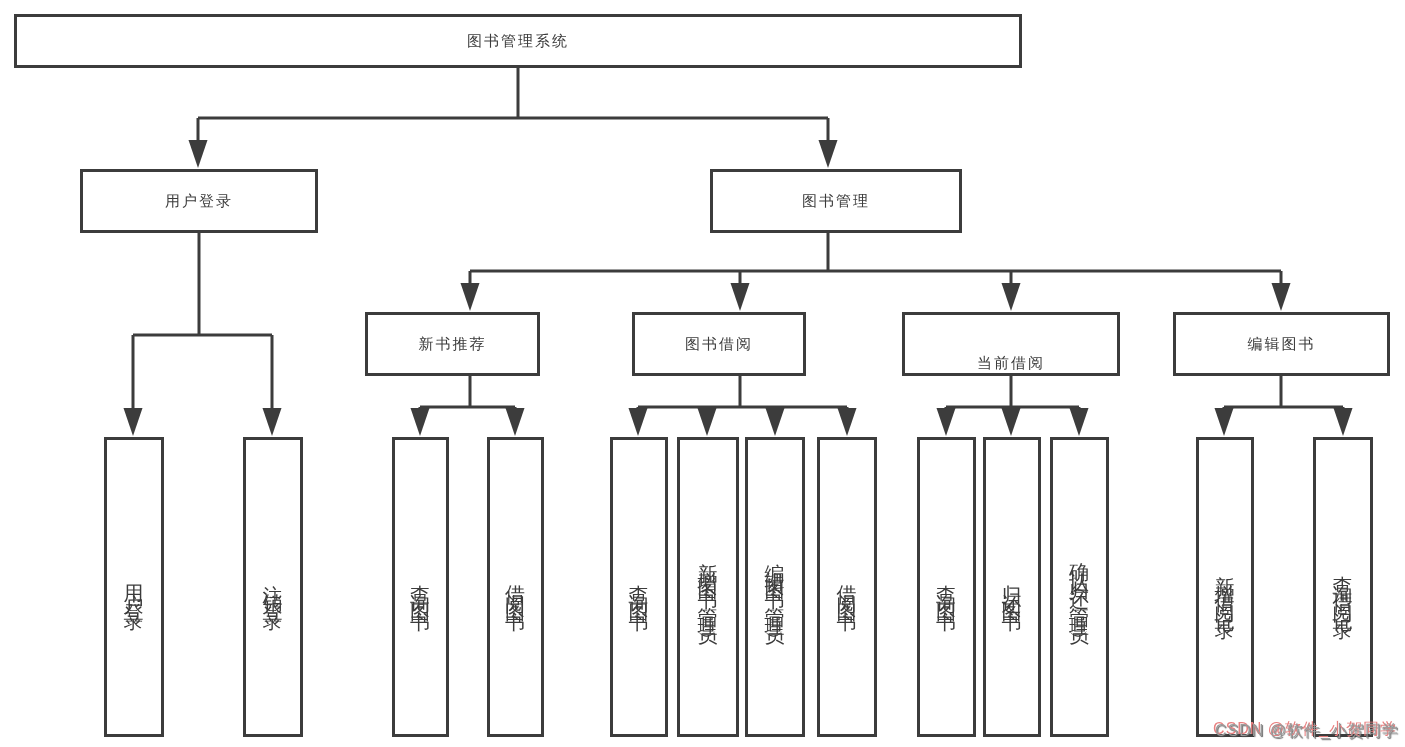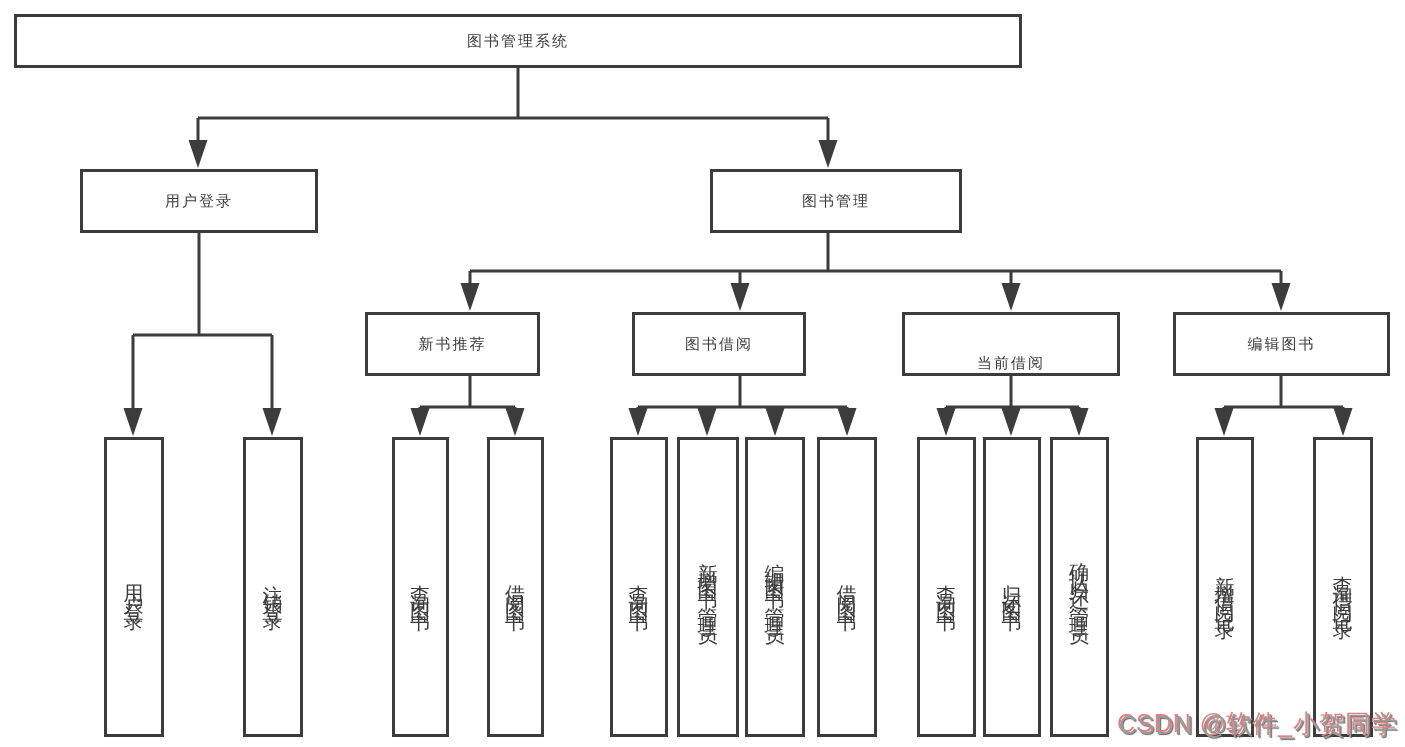--- a/index.html
+++ b/index.html
@@ -33,21 +33,21 @@
     writing-mode:vertical-rl;
     text-orientation:mixed;
     white-space:nowrap;
     font-size:20px;
     letter-spacing:9px;
     line-height:1;
   }
   .watermark{
     position:absolute;
     right:6px;bottom:5px;
-    font-size:25px;
+    font-size:16px;
     letter-spacing:1px;
     color:var(--watermark);
     text-shadow:-2px -2px 0 var(--watermark_accent), 1px 1px 1px rgba(80,80,80,0.85);
     z-index:10;
   }
 </style>
 </head>
 <body>
 
 <div class="canvas">

